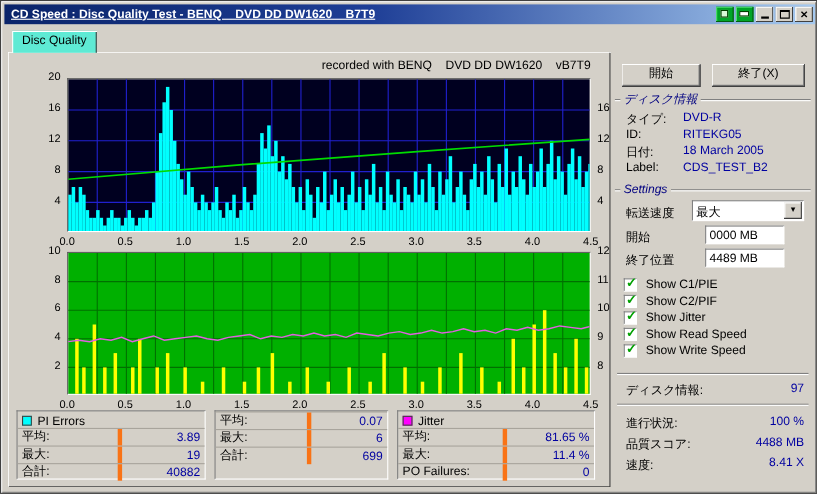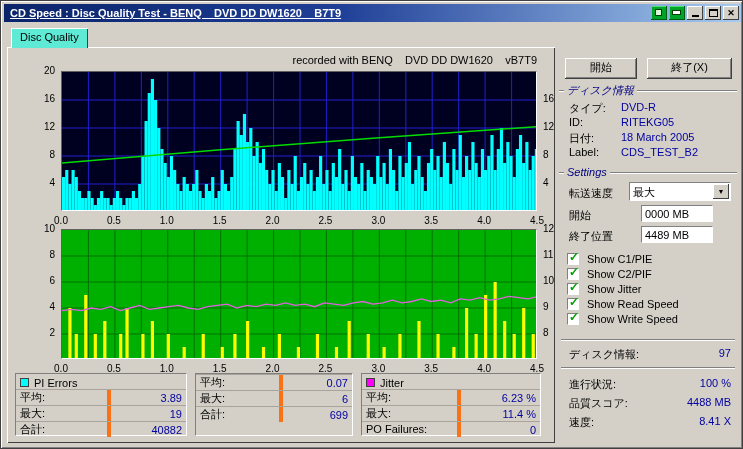--- a/index.html
+++ b/index.html
@@ -412,21 +412,21 @@
       </div>
   </div>
 
   <div class="legend-box" style="left:360px;width:180px">
     <div class="legend-head">
       <span class="swatch" style="background: rgb(255, 0, 255);"></span>
       <span class="legend-title">Jitter</span>
     </div>
     <div class="legend-row">
         <span class="lbl">平均:</span>
-        <span class="val">6.23 %</span>
+        <span class="val">81.65 %</span>
       </div>
     <div class="legend-row">
         <span class="lbl">最大:</span>
         <span class="val">11.4 %</span>
       </div>
     <div class="legend-row">
         <span class="lbl">PO Failures:</span>
         <span class="val">0</span>
       </div>
   </div>

